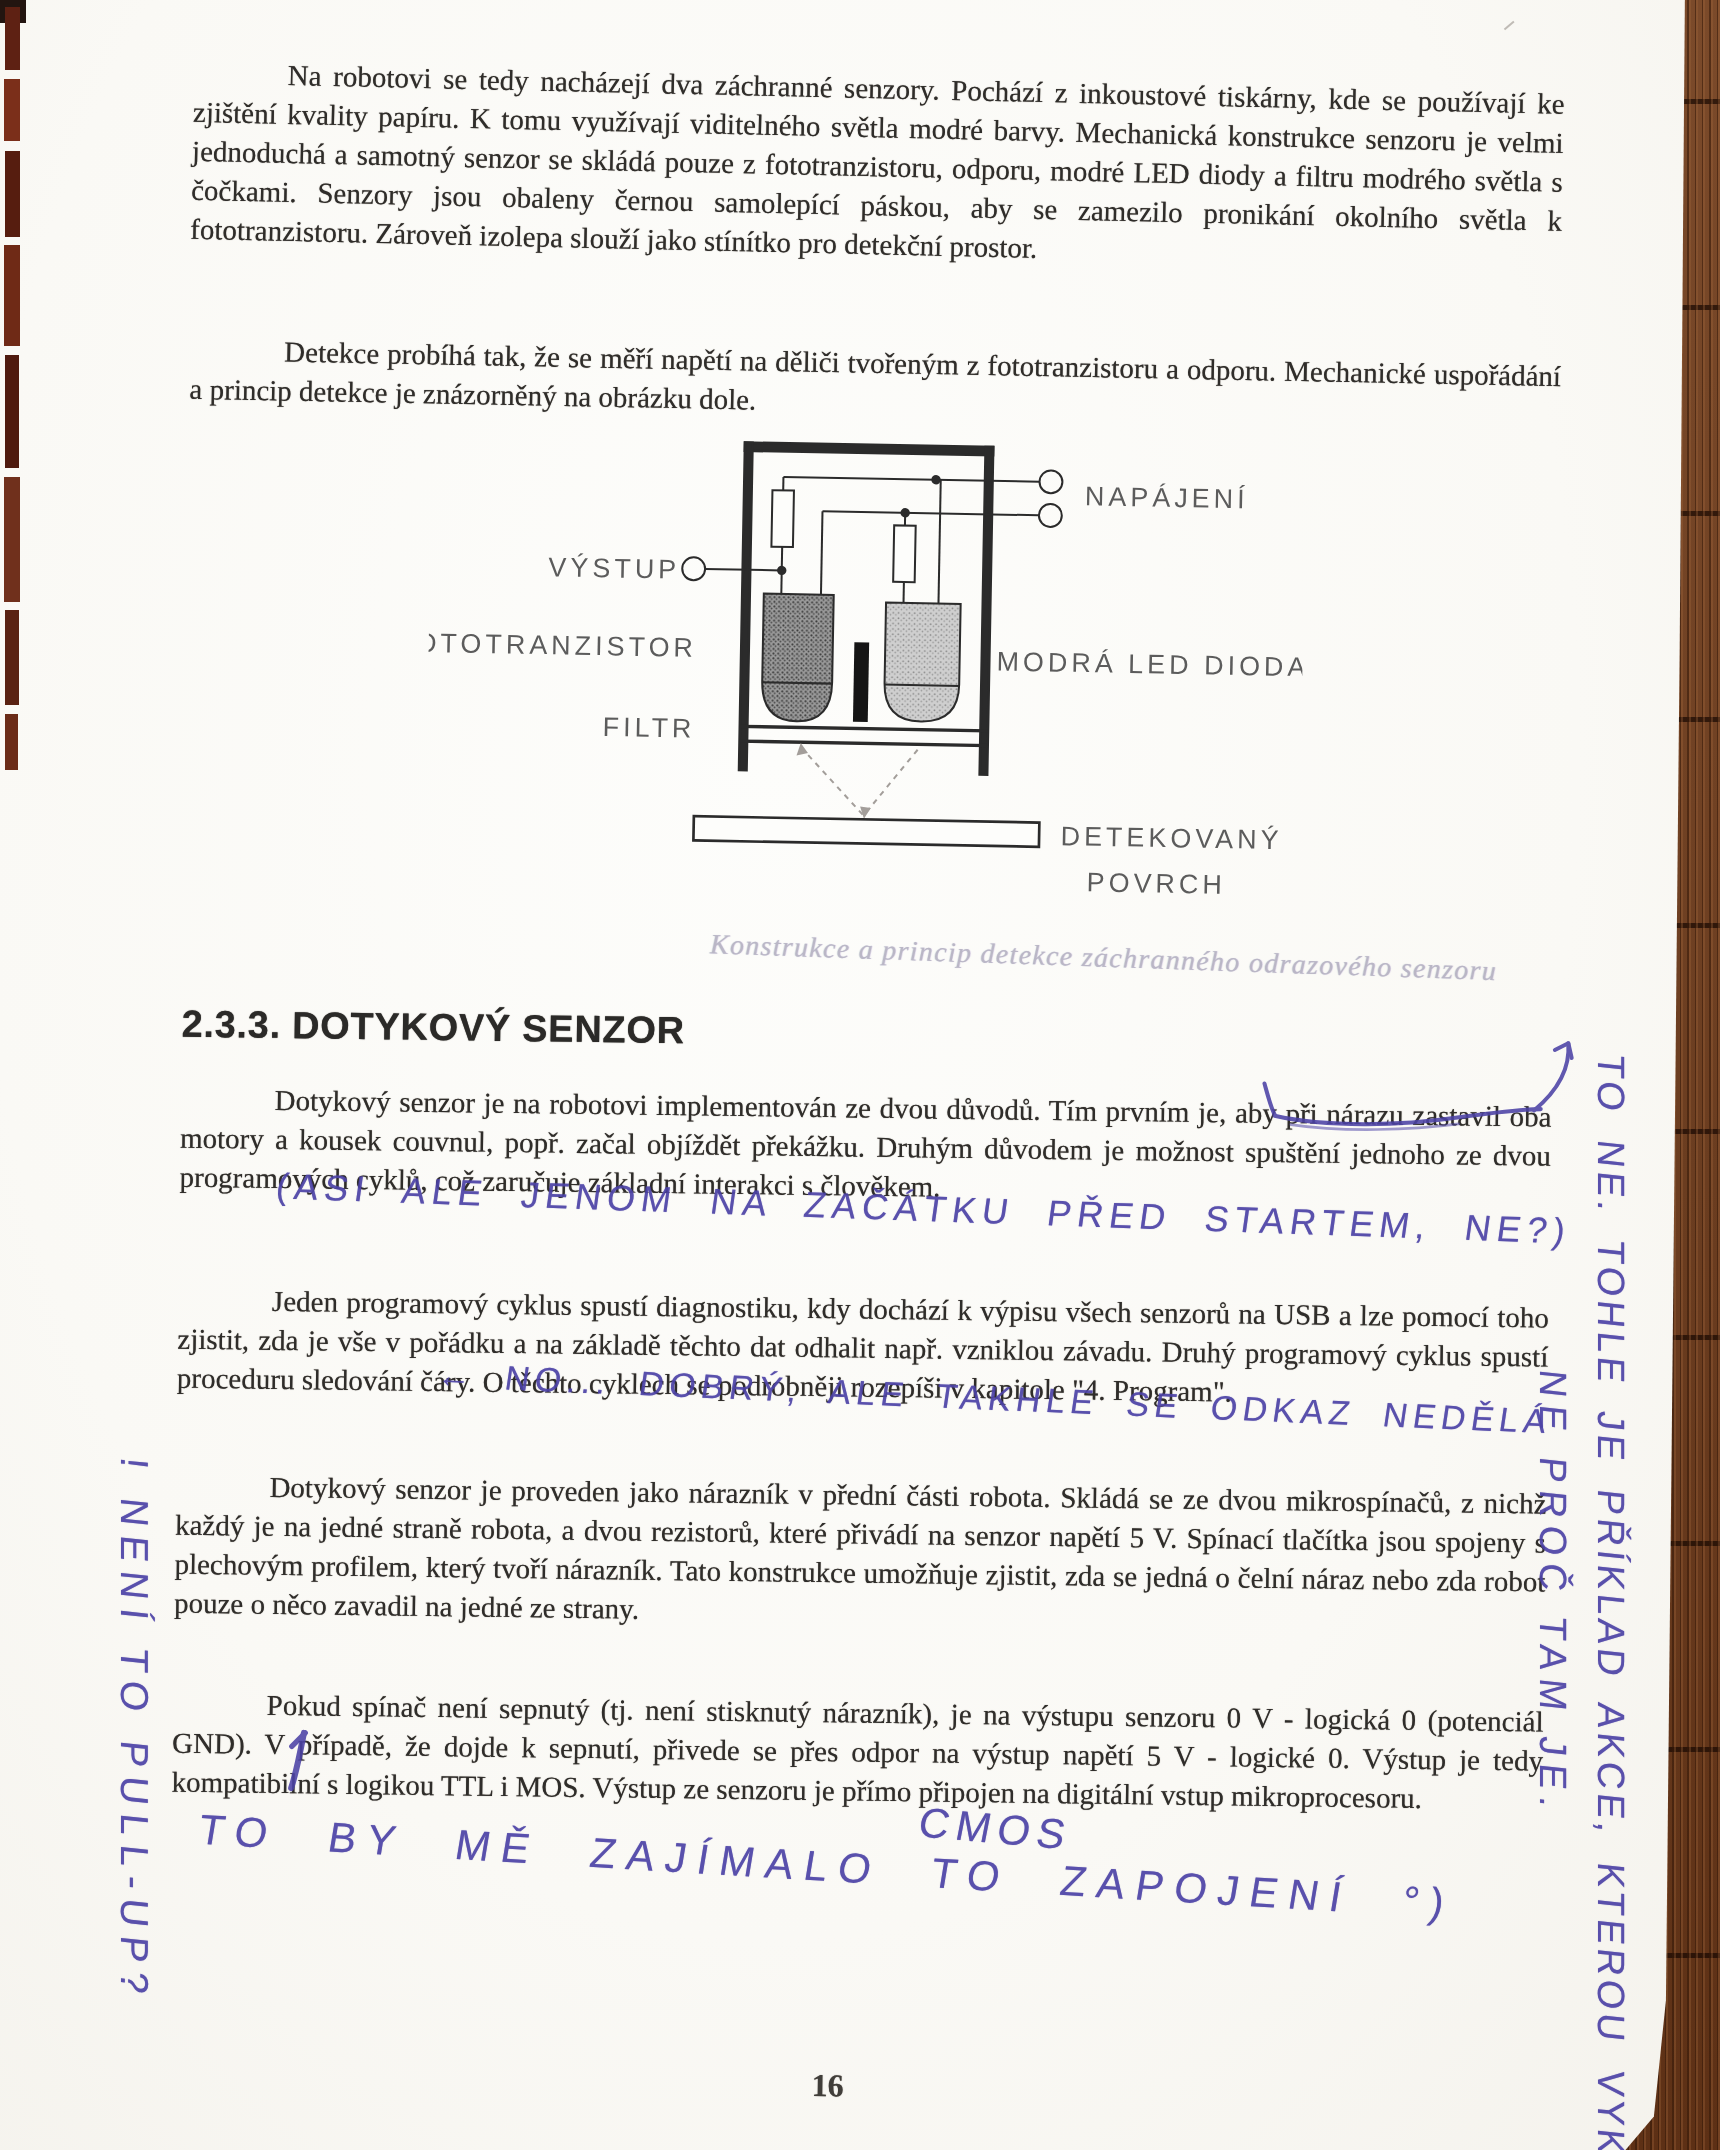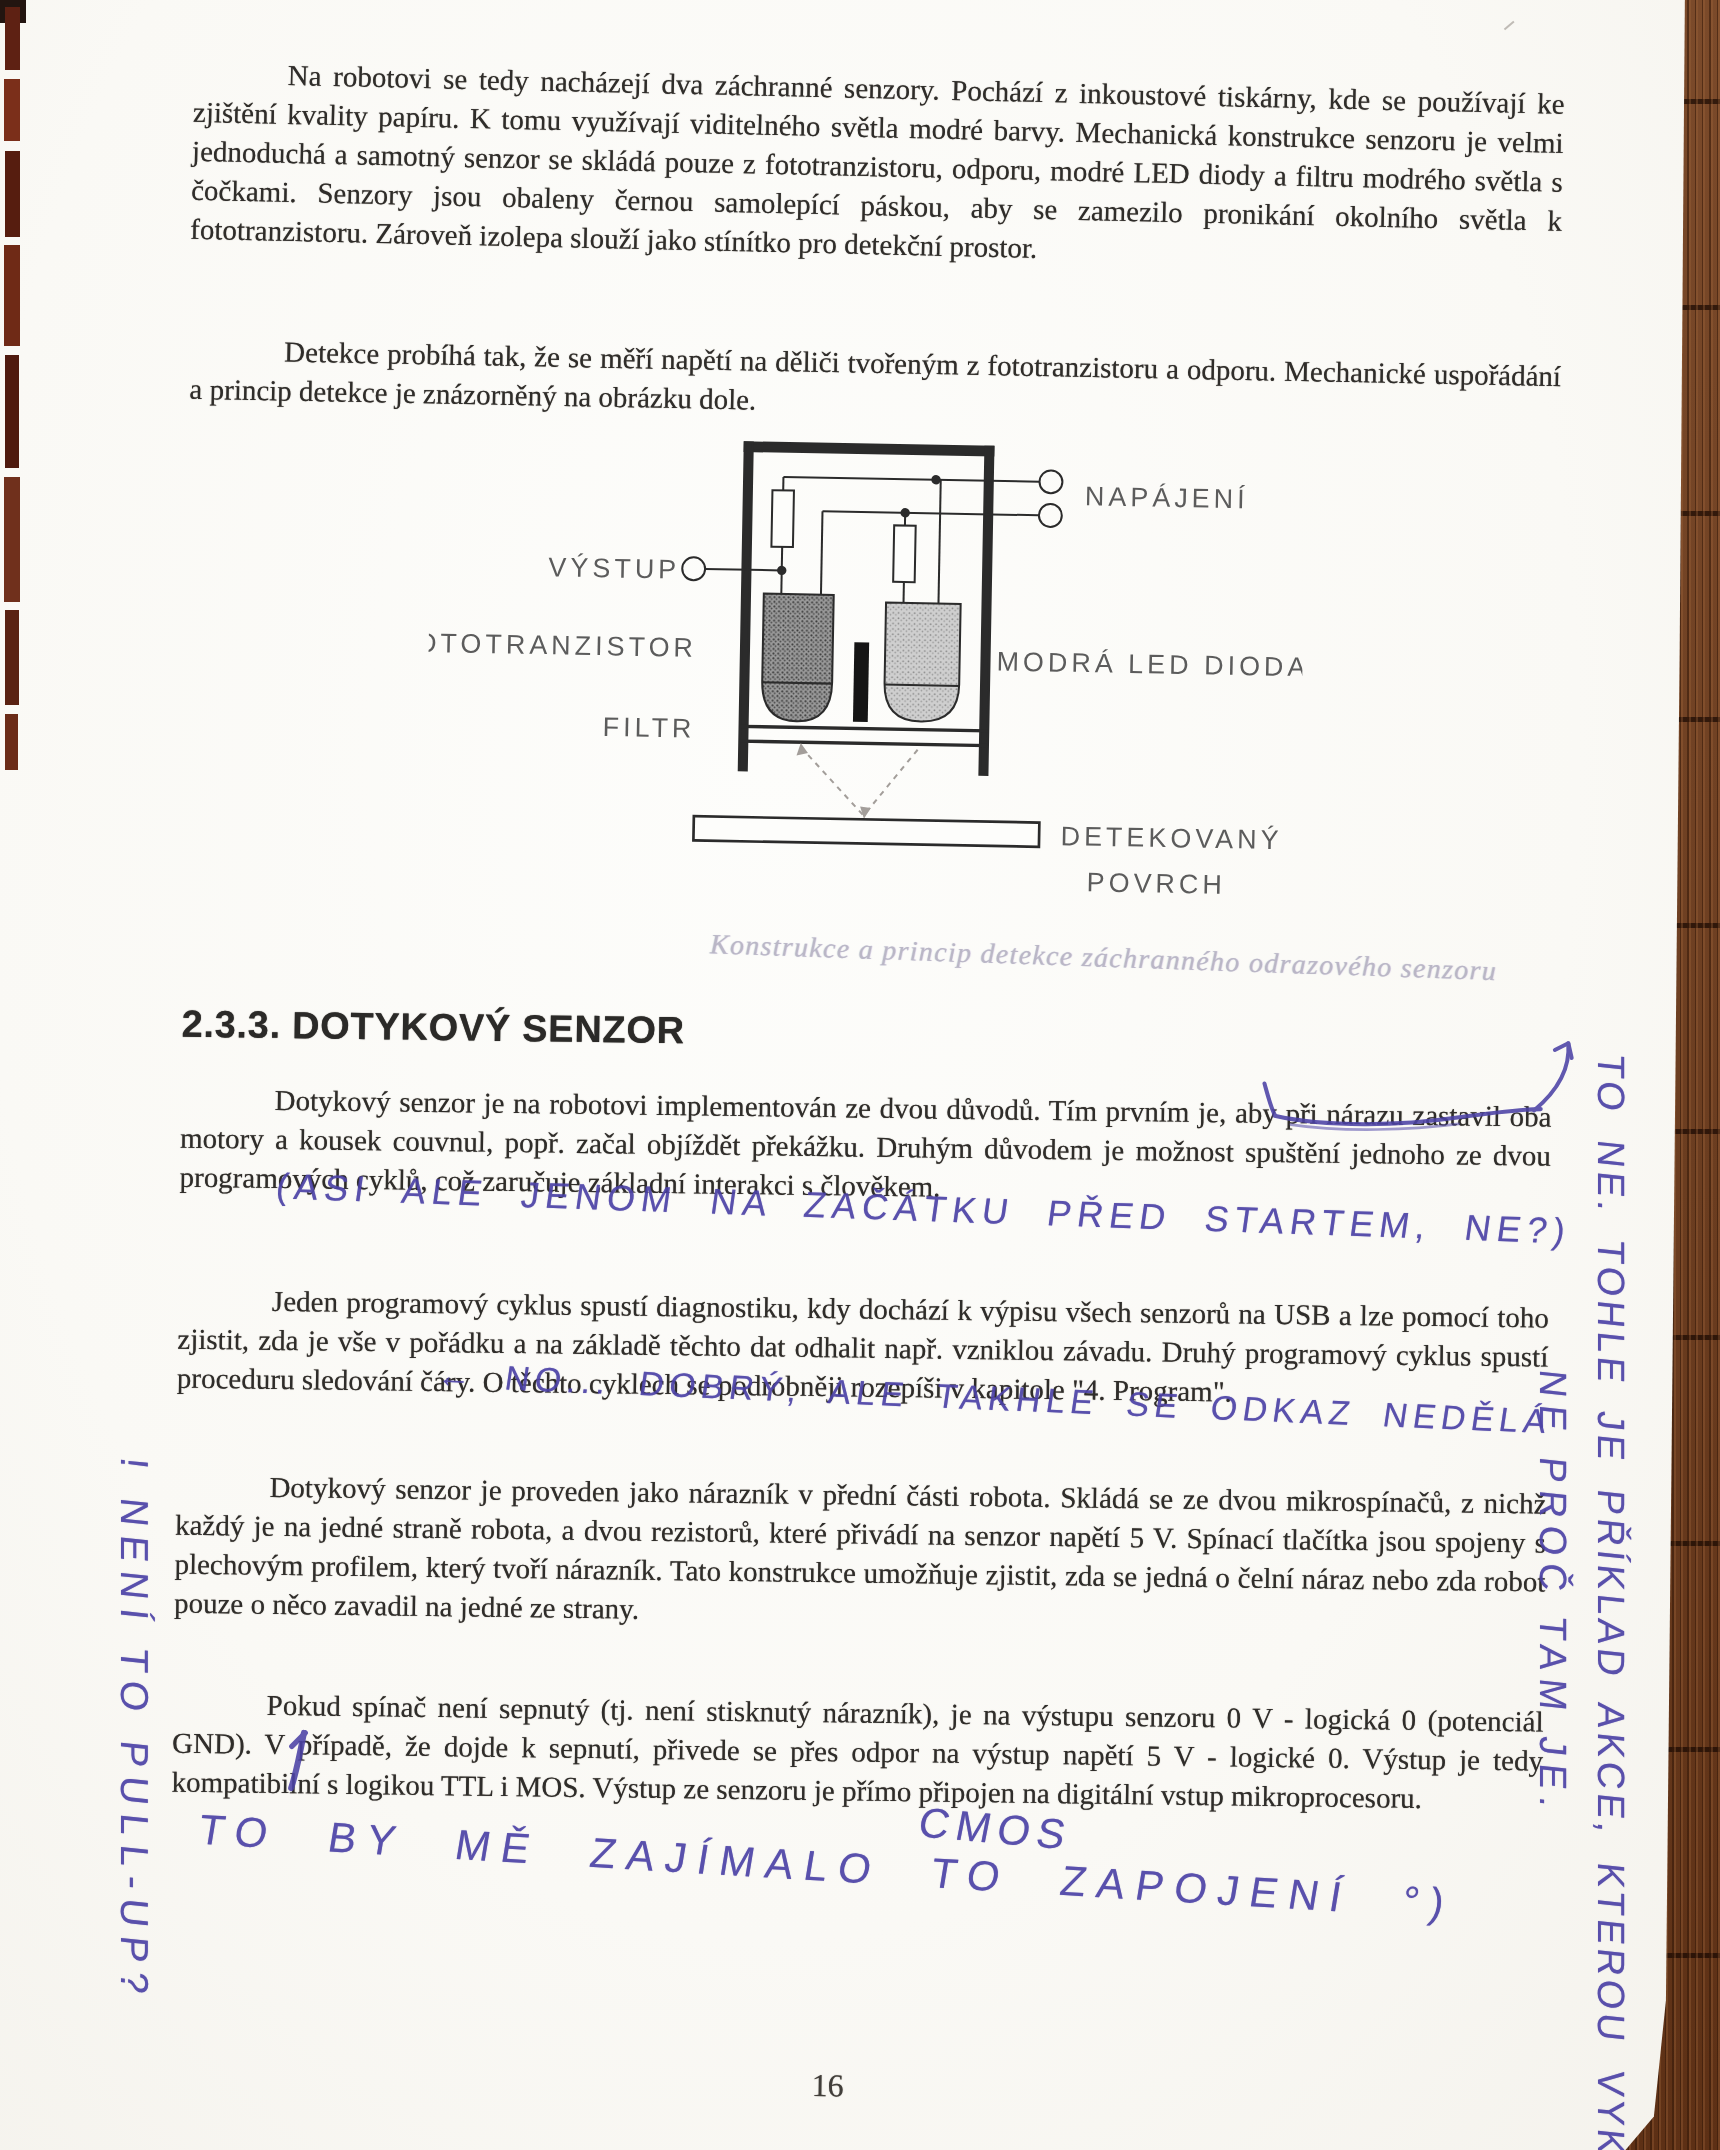--- a/index.html
+++ b/index.html
@@ -16,21 +16,21 @@
   .printed{color:#2f2d2a;text-shadow:0 0 0.9px rgba(75,68,60,.8);}
   .para{position:absolute;left:195px;width:1371px;font-size:29px;line-height:39px;
         text-align:justify;text-indent:94px;}
   .head{position:absolute;left:195px;font-family:"Liberation Sans",sans-serif;
         font-weight:bold;font-size:38px;letter-spacing:0.7px;color:#2b2a28;
         text-shadow:0 0 1px rgba(60,55,50,.85);}
   .caption{position:absolute;left:659px;top:929px;width:914px;text-align:center;
         font-style:italic;font-size:28px;letter-spacing:1.3px;color:#aaa6ba;opacity:.8;
         transform:rotate(1.2deg);text-shadow:0.7px 0 0.7px rgba(150,120,190,.35), -0.7px 0 0.7px rgba(120,150,160,.3);}
   .pgnum{position:absolute;left:839px;top:2058px;font-size:32px;color:#413e3a;
-        text-shadow:0 0 0.9px rgba(75,68,60,.75);}
+        text-shadow:0 0 0.9px rgba(75,68,60,.75);font-weight:bold;}
   .hw{position:absolute;font-family:"Liberation Sans",sans-serif;color:#4c42a6;
       opacity:.92;white-space:nowrap;text-shadow:0 0 1px rgba(76,66,166,.55);}
   .rot90{transform-origin:0 0;}
   svg text{font-family:"Liberation Sans",sans-serif;fill:#5c5c5c;letter-spacing:6px;}
   .woodbar{position:absolute;}
 </style>
 </head>
 <body>
 
 <div class="paper"></div>

